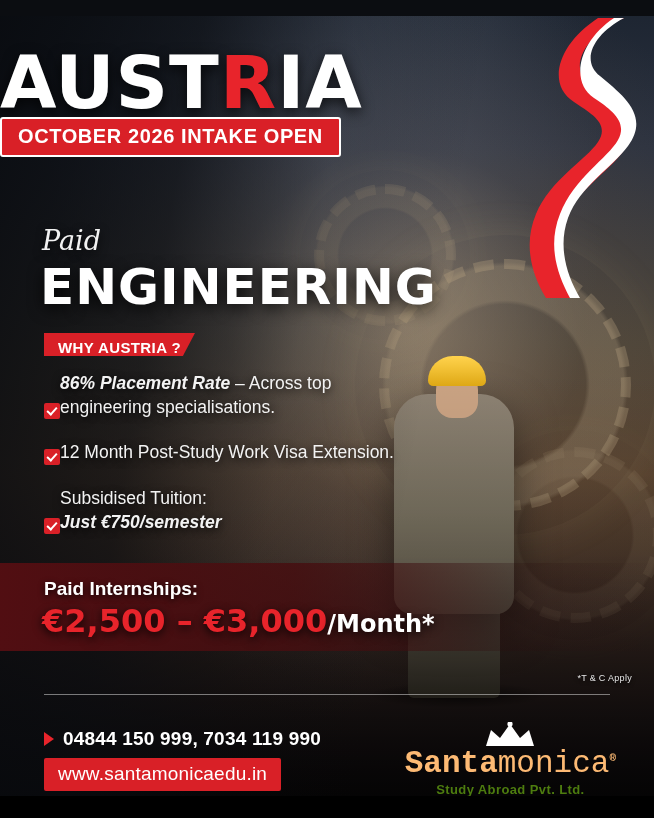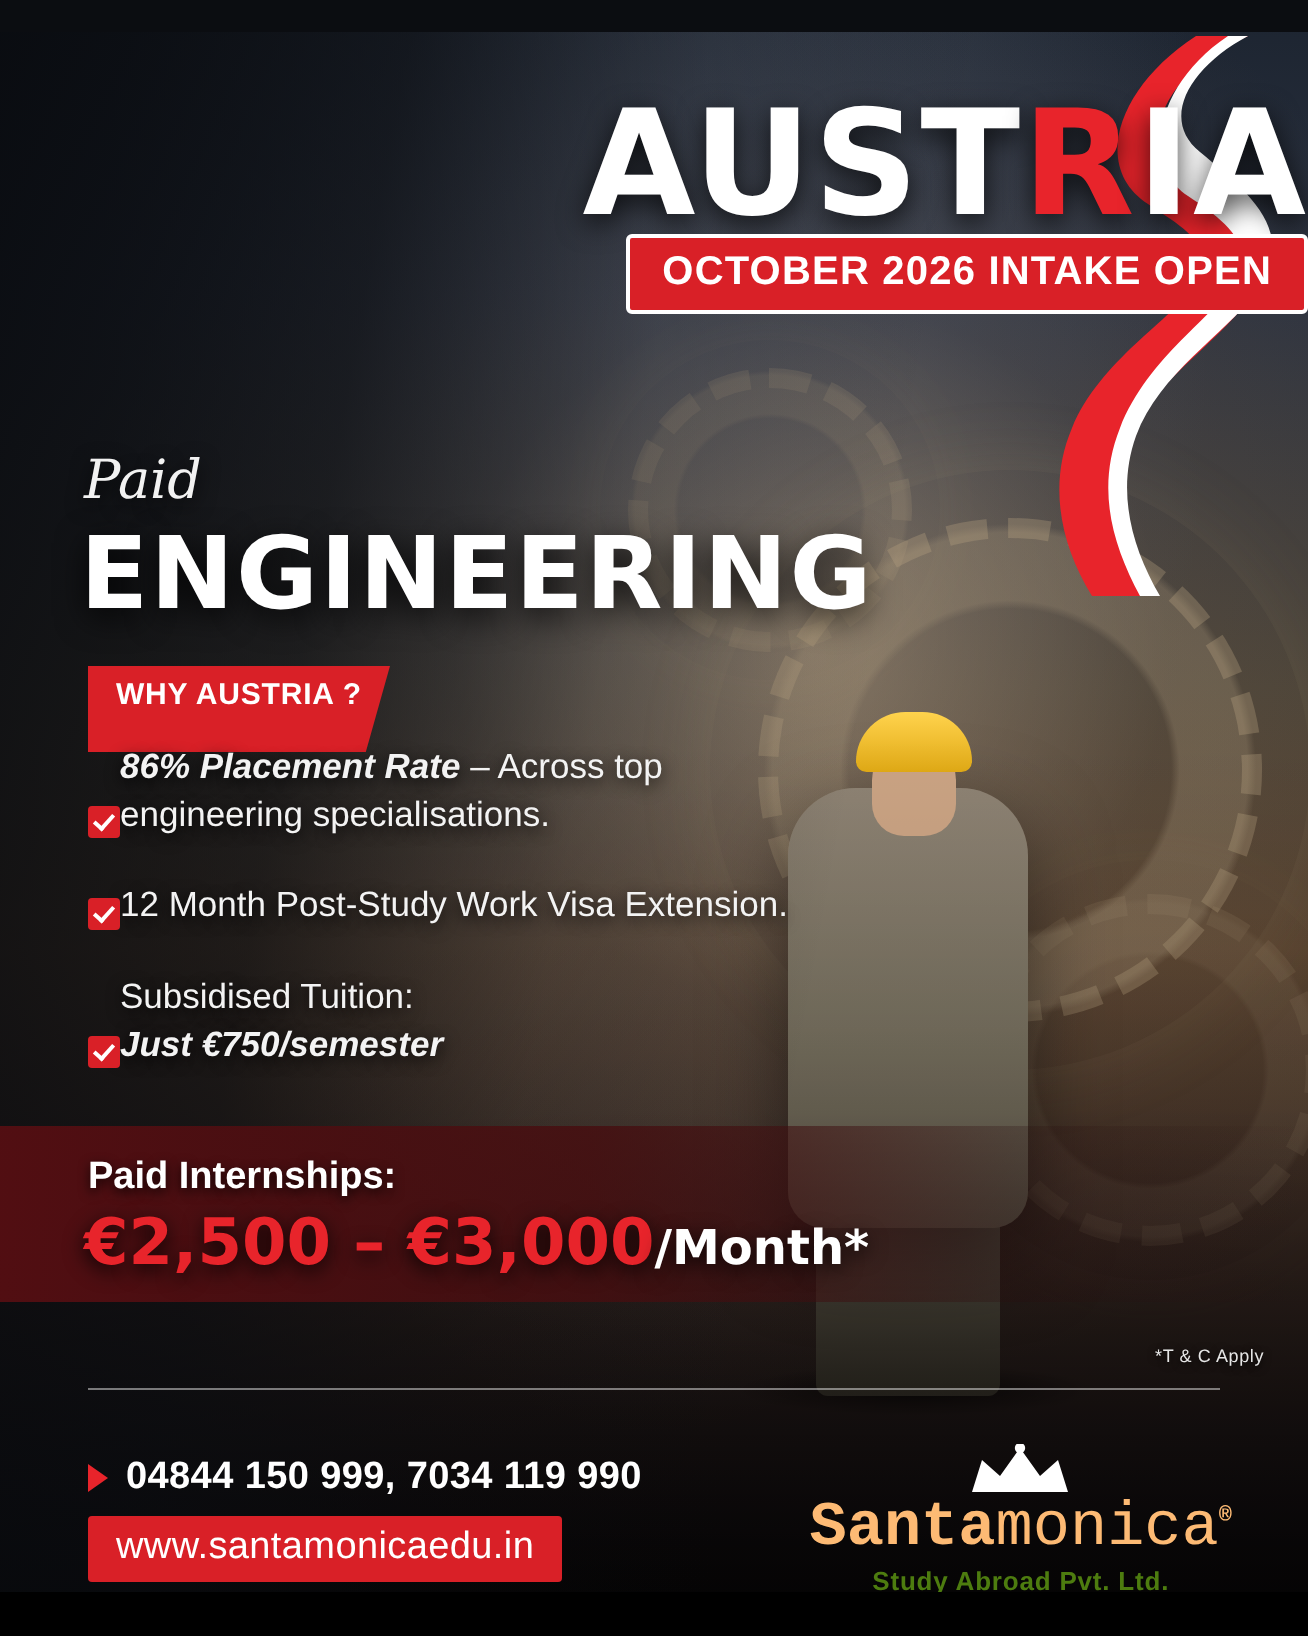--- a/index.html
+++ b/index.html
@@ -79,21 +79,21 @@
     background:radial-gradient(ellipse at center, rgba(0,0,0,.65), rgba(0,0,0,0) 70%);
   }
   
   .ribbon{
     position:absolute; right:10px; top:10px; width:170px; height:300px;
     pointer-events:none;
   }
   
   .headline{
     position:absolute; top:48px; left:0; right:0;
-    text-align:right;
+    text-align:left;
   }
   .headline .title{
     font-family:"DejaVu Sans", sans-serif;
     font-weight:900;
     font-size:73px;
     letter-spacing:1px;
     line-height:.95;
     color:#ffffff;
     margin:0;
     text-shadow:0 4px 14px rgba(0,0,0,.75);
@@ -130,21 +130,21 @@
     text-shadow:0 4px 16px rgba(0,0,0,.85);
   }
   
   .why{
     position:absolute; left:44px; top:333px;
     background:#d92027;
     color:#fff;
     font-weight:700;
     font-size:15px;
     letter-spacing:.4px;
-    padding:6px 14px 20px;
+    padding:6px 14px 0;
     clip-path:polygon(0 0, 100% 0, 92% 100%, 0 100%);
   }
   .bullets{
     position:absolute; left:44px; top:372px; width:352px;
   }
   .bullet{
     display:flex;
     align-items:flex-end;
     margin-bottom:22px;
   }

